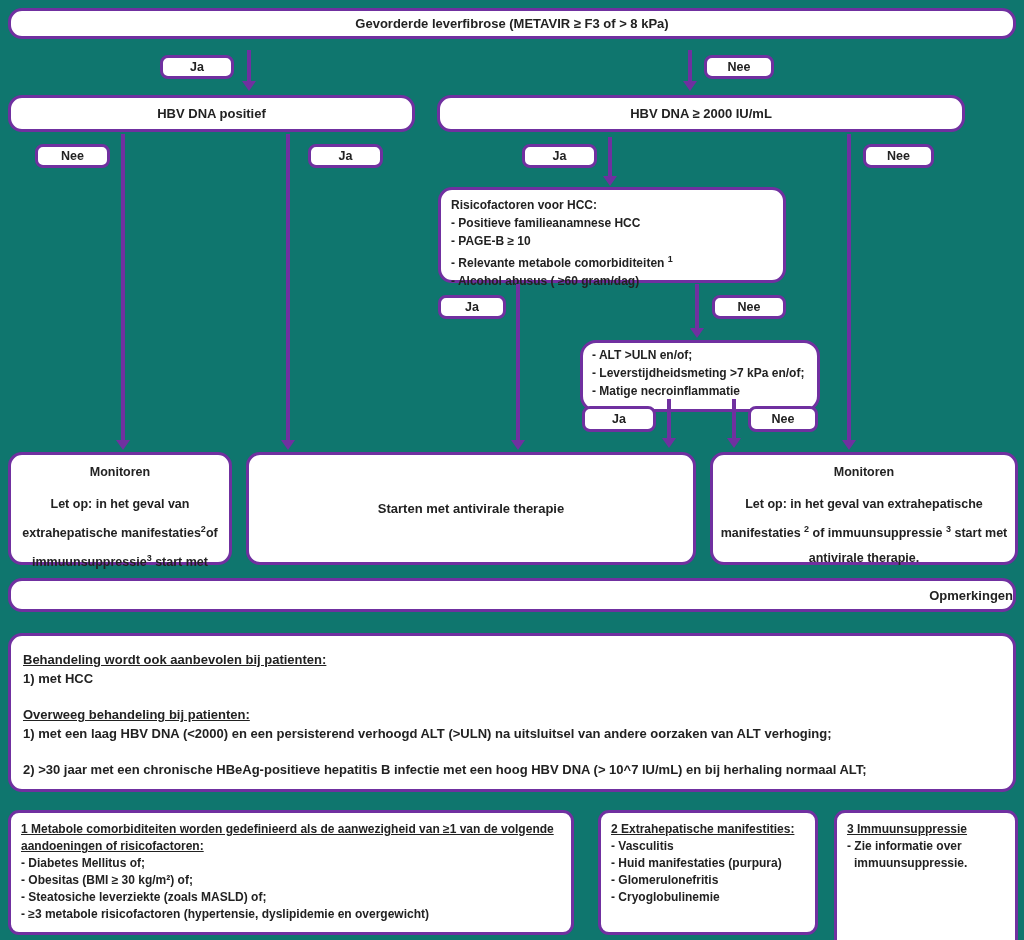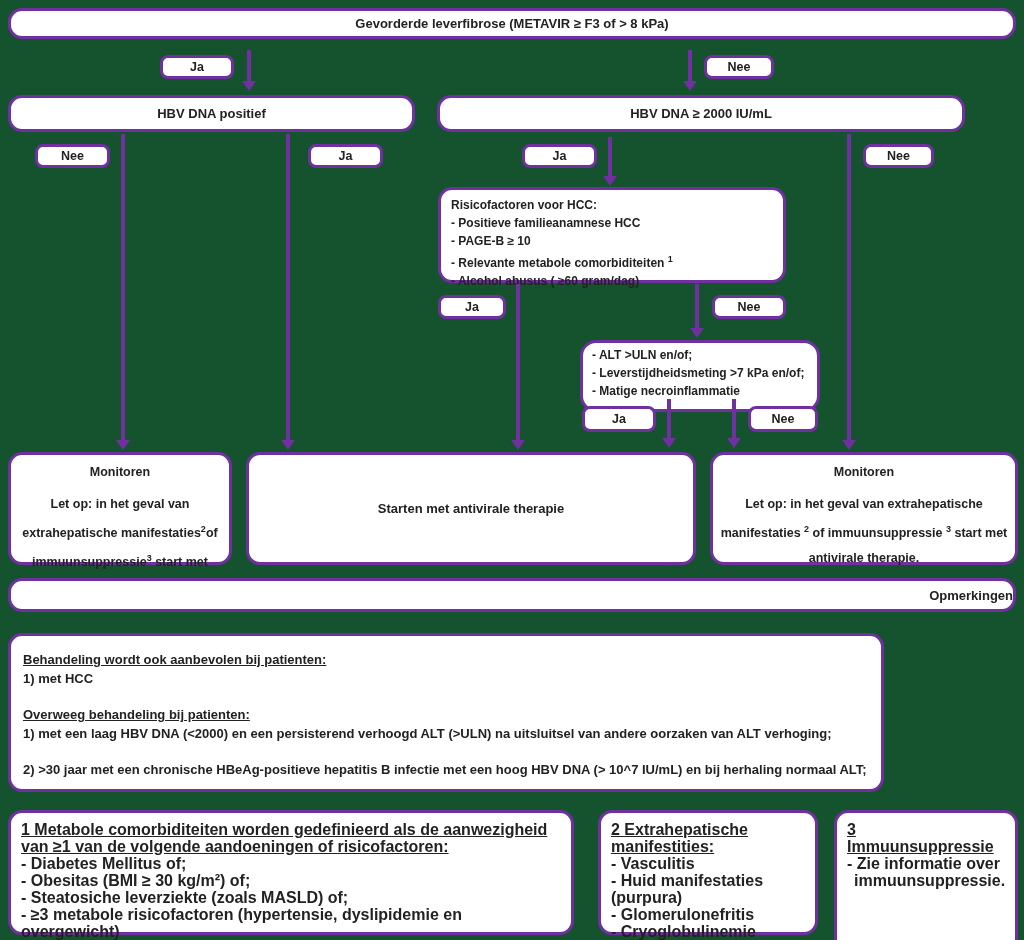--- a/index.html
+++ b/index.html
@@ -1,18 +1,18 @@
 <!DOCTYPE html>
 <html style="--accent: #7030A0; --text: #222222;"><head>
 <meta charset="utf-8">
 <style>
   :root{ --accent:#7030A0; --text:#222222; }
   html,body{margin:0;padding:0;background:#ffffff;}
   #canvas{
-    position:relative; width:1024px; height:940px; background:#14532d;
+    position:relative; width:1024px; height:940px; background:#0f766e;
     font-family:"Liberation Sans", sans-serif; color:var(--text); font-weight:700;
   }
   .box{
     position:absolute; box-sizing:border-box; background:#fff;
     border:3px solid var(--accent); border-radius:14px; color:var(--text);
   }
   .center{ display:flex; align-items:center; justify-content:center; text-align:center; }
   .tag{
     position:absolute; box-sizing:border-box; background:#fff;
     border:3px solid var(--accent); border-radius:8px; height:24px;
@@ -29,21 +29,21 @@
   .listbox{ font-size:12px; line-height:18px; }
   .listbox .pad{ padding:6px 10px; }
   .u{ text-decoration:underline; }
   sup{ font-size:9px; }
   .fs13{ font-size:13px; }
   .fs12{ font-size:12px; }
   .mon-title{ margin-top:10px; }
   .mon-p{ margin-top:13px; line-height:25px; padding:0 5px; }
   .opm-line{ line-height:19px; }
   .opm-gap{ height:17px; }
-  .fn{ font-size:16px; line-height:17px; }
+  .fn{ font-size:12px; line-height:17px;border-radius:11px; }
 </style>
 </head>
 <body>
 
 <div id="canvas">
 
   <div class="box center fs13" style="left:8px;top:8px;width:1008px;height:31px;">
     <span>Gevorderde leverfibrose (METAVIR ≥ F3 of &gt; 8 kPa)</span>
   </div>
 
@@ -162,21 +162,21 @@
 
   <div class="box fs12" style="left:710px;top:452px;width:308px;height:113px;text-align:center;font-size:12.5px;">
     <div class="mon-title">Monitoren</div>
     <div class="mon-p"><span>Let op: in het geval van extrahepatische manifestaties </span><sup>2</sup><span> of immuunsuppressie </span><sup>3</sup><span> start met antivirale therapie.</span></div>
   </div>
 
   <div class="box center fs13" style="left:8px;top:578px;width:1008px;height:34px;justify-content:flex-end;">
     <span>Opmerkingen</span>
   </div>
 
-  <div class="box fs13" style="left:8px;top:633px;width:876px;height:159px;">
+  <div class="box fs13" style="left:8px;top:633px;width:1008px;height:159px;">
     <div style="padding:14px 12px;">
       <div class="opm-line u">Behandeling wordt ook aanbevolen bij patienten:</div>
       <div class="opm-line">1) met HCC</div>
       <div class="opm-gap"></div>
       <div class="opm-line u">Overweeg behandeling bij patienten:</div>
       <div class="opm-line">1) met een laag HBV DNA (&lt;2000) en een persisterend verhoogd ALT (&gt;ULN) na uitsluitsel van andere oorzaken van ALT verhoging;</div>
       <div class="opm-gap"></div>
       <div class="opm-line">2) &gt;30 jaar met een chronische HBeAg-positieve hepatitis B infectie met een hoog HBV DNA (&gt; 10^7 IU/mL) en bij herhaling normaal ALT;</div>
     </div>
   </div>

